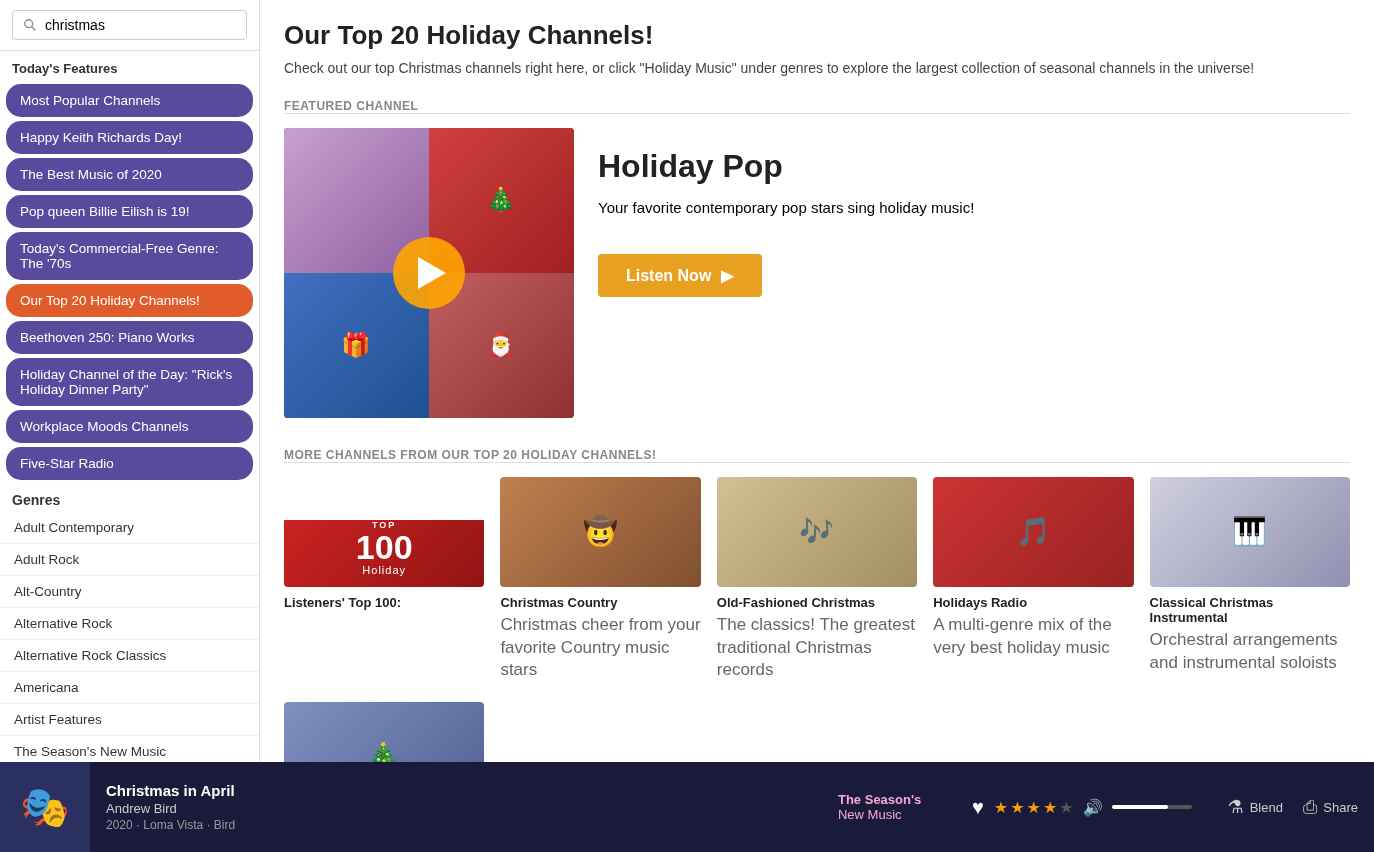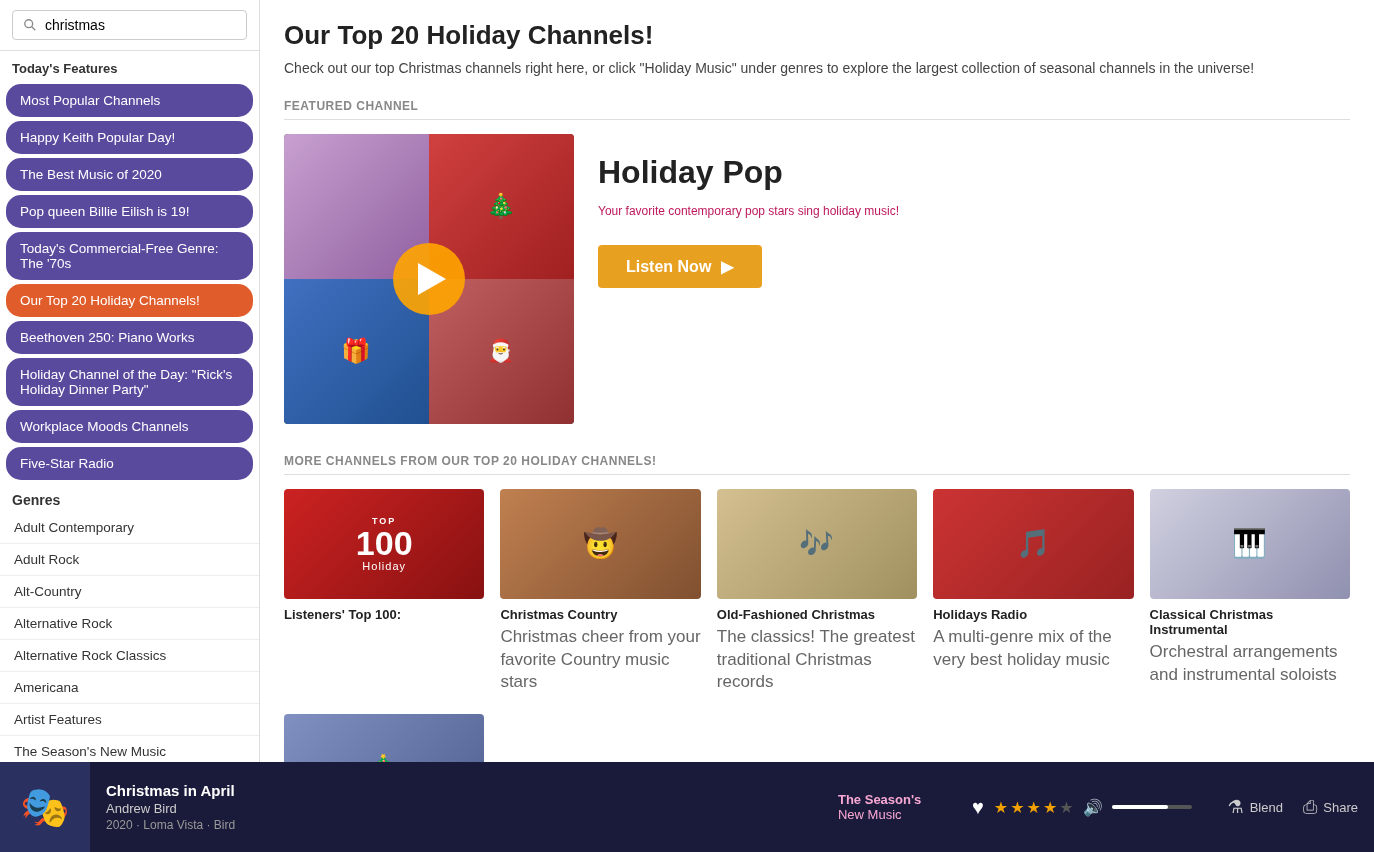--- a/index.html
+++ b/index.html
@@ -98,21 +98,20 @@
       margin-bottom: 20px;
       line-height: 1.4;
     }
 
     .section-divider-label {
       font-size: 12px;
       color: #888;
       font-weight: bold;
       letter-spacing: 0.5px;
       border-bottom: 1px solid #ddd;
-      padding-bottom: 6px;
       margin-bottom: 14px;
     }
 
     
     .featured-channel {
       display: flex;
       align-items: flex-start;
       margin-bottom: 30px;
       gap: 24px;
     }
@@ -171,23 +170,23 @@
     }
 
     .featured-channel-name {
       font-size: 32px;
       font-weight: bold;
       color: #222;
       margin-bottom: 12px;
     }
 
     .featured-channel-desc {
-      font-size: 12px;
-      color: #be185d;
-      margin-bottom: 26px;
+      font-size: 15px;
+      color: #000000;
+      margin-bottom: 36px;
       line-height: 1.4;
     }
 
     .listen-now-btn {
       background: #e8a020;
       color: #fff;
       border: none;
       padding: 12px 28px;
       font-size: 16px;
       font-weight: bold;
@@ -213,23 +212,24 @@
     .channel-thumb {
       width: 100%;
       height: 110px;
       border-radius: 4px;
       overflow: hidden;
       margin-bottom: 8px;
     }
 
     .thumb-top100 {
       background: linear-gradient(135deg, #cc2222, #881111);
-      display: flex; flex-direction: column; align-items: center; justify-content: center;
+      display: flex; flex-direction: column; align-items: center; 
       color: #fff;
       position: relative;
+      margin-top: 43px;
     }
 
     .thumb-country { background: linear-gradient(135deg, #c08050, #805030); }
     .thumb-oldfashioned { background: linear-gradient(135deg, #d4c090, #a09060); }
     .thumb-holidays { background: linear-gradient(135deg, #cc3333, #992222); }
     .thumb-classical { background: linear-gradient(135deg, #d0d0e0, #9090b0); }
     .thumb-oldies { background: linear-gradient(135deg, #8090c0, #506090); display: flex; align-items: center; justify-content: center; color: #fff; font-size: 28px; }
 
     .channel-name {
       font-size: 13px;
@@ -355,21 +355,21 @@
           <circle cx="6.5" cy="6.5" r="4.5" stroke="#888" stroke-width="1.5" fill="none"></circle>
           <line x1="10" y1="10" x2="14" y2="14" stroke="#888" stroke-width="1.5"></line>
         </svg>
         <input class="search-input" type="text" value="christmas" style="">
       </div>
     </div>
 
     <div class="sidebar-section-label">Today's Features</div>
 
     <div class="sidebar-item">Most Popular Channels</div>
-    <div class="sidebar-item">Happy Keith Popular Day!</div>
+    <div class="sidebar-item">Happy Keith Richards Day!</div>
     <div class="sidebar-item">The Best Music of 2020</div>
     <div class="sidebar-item">Pop queen Billie Eilish is 19!</div>
     <div class="sidebar-item">Today's Commercial-Free Genre: The '70s</div>
     <div class="sidebar-item active">Our Top 20 Holiday Channels!</div>
     <div class="sidebar-item">Beethoven 250: Piano Works</div>
     <div class="sidebar-item">Holiday Channel of the Day: "Rick's Holiday Dinner Party"</div>
     <div class="sidebar-item">Workplace Moods Channels</div>
     <div class="sidebar-item">Five-Star Radio</div>
 
     <div class="genres-label">Genres</div>

